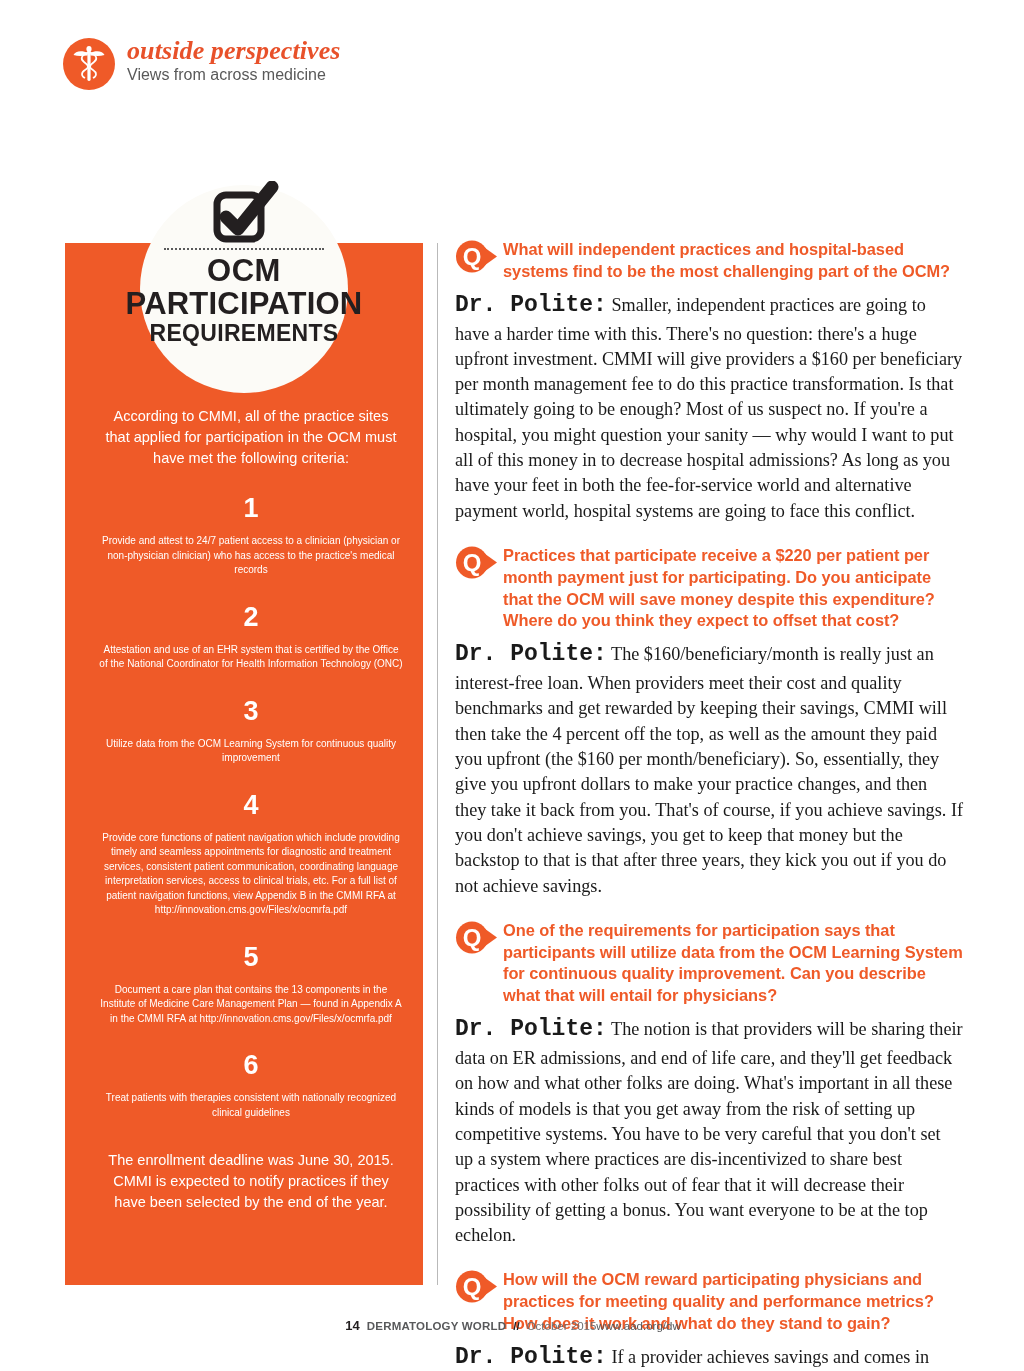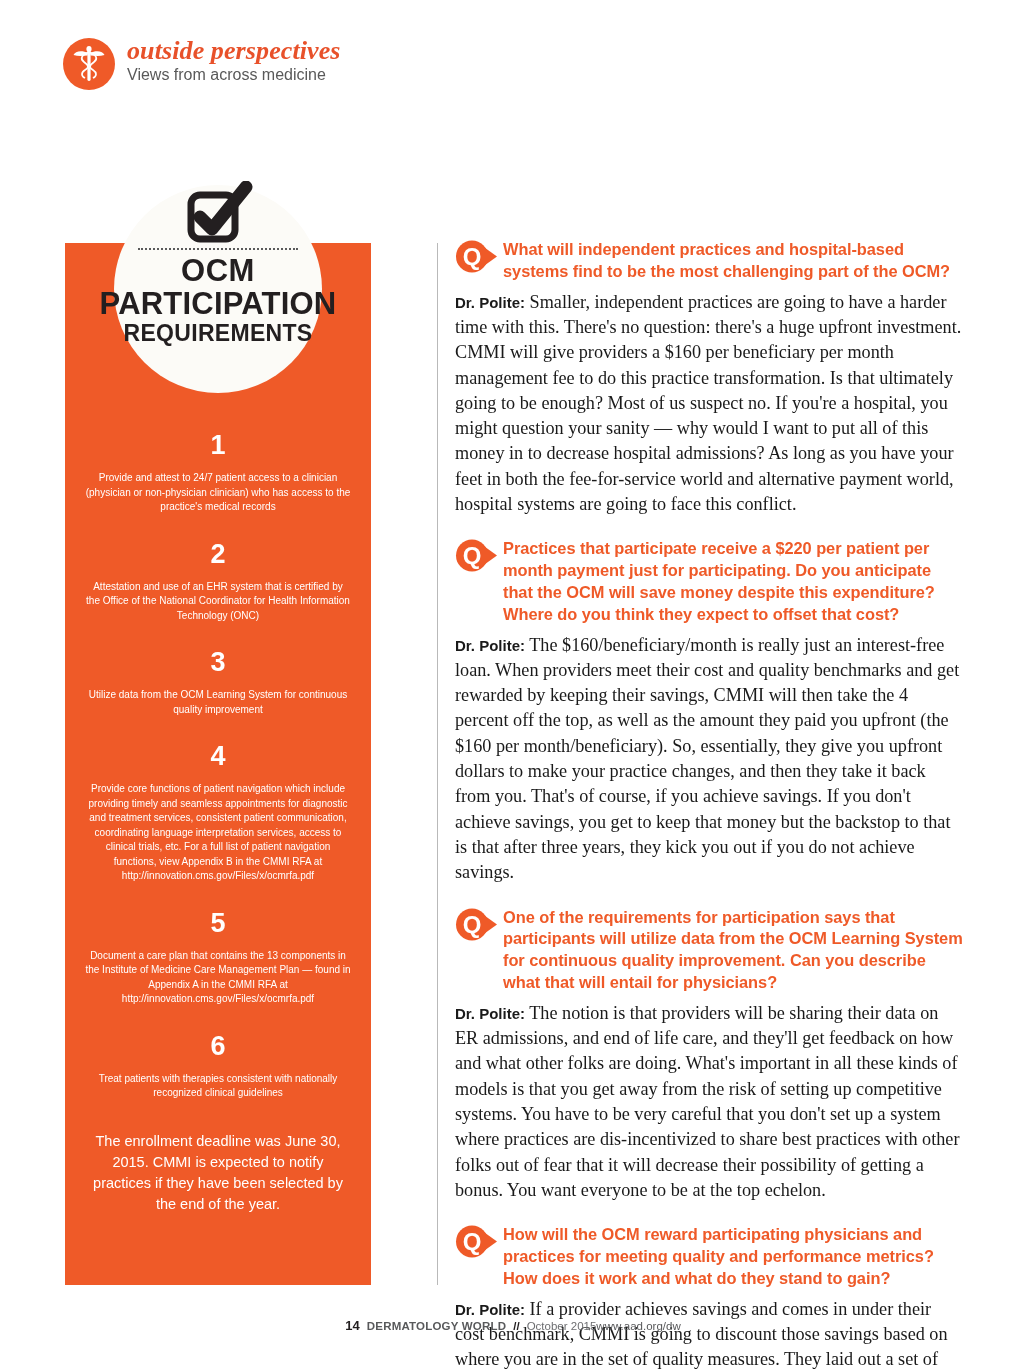--- a/index.html
+++ b/index.html
@@ -49,24 +49,25 @@
     color: #595959;
     margin-top: 3px;
     white-space: nowrap;
   }
 
   
   .sidebar {
     position: absolute;
     left: 65px;
     top: 243px;
-    width: 306px;
+    width: 358px;
     height: 1042px;
     background: #EF5A28;
     box-sizing: border-box;
+    padding-left: 14px;
   }
   .sidebar-circle {
     position: absolute;
     left: 50%;
     top: -58px;
     transform: translateX(-50%);
     width: 208px;
     height: 208px;
     border-radius: 50%;
     background: #FCFBF7;
@@ -172,23 +173,23 @@
   }
   .answer {
     font-family: "Liberation Serif", serif;
     font-size: 18.2px;
     line-height: 1.39;
     color: #1a1a1a;
     margin-top: 7px;
     text-align: left;
   }
   .answer .speaker {
-    font-family: Liberation Sans, sans-serif;
+    font-family: Liberation Mono, monospace;
     font-weight: bold;
-    font-size: 15px;
+    font-size: 23px;
     text-align: right;
   }
 
   
   .footer {
     position: absolute;
     left: 63px;
     right: 61px;
     top: 1318px;
     display: flex;
@@ -245,20 +246,21 @@
 
   <div class="dotted-rule"></div>
 
   <div class="sidebar-heading">
     <div class="sh-1">OCM</div>
     <div class="sh-2">PARTICIPATION</div>
     <div class="sh-3">REQUIREMENTS</div>
   </div>
 
   <div class="sidebar-body">
+    <p class="intro">According to CMMI, all of the practice sites that applied for participation in the OCM must have met the following criteria:</p>
 
     <div>
       <div class="req-num">1</div>
       <div class="req-text">Provide and attest to 24/7 patient access to a clinician (physician or non-physician clinician) who has access to the practice's medical records</div>
     </div>
     <div>
       <div class="req-num">2</div>
       <div class="req-text">Attestation and use of an EHR system that is certified by the Office of the National Coordinator for Health Information Technology (ONC)</div>
     </div>
     <div>

